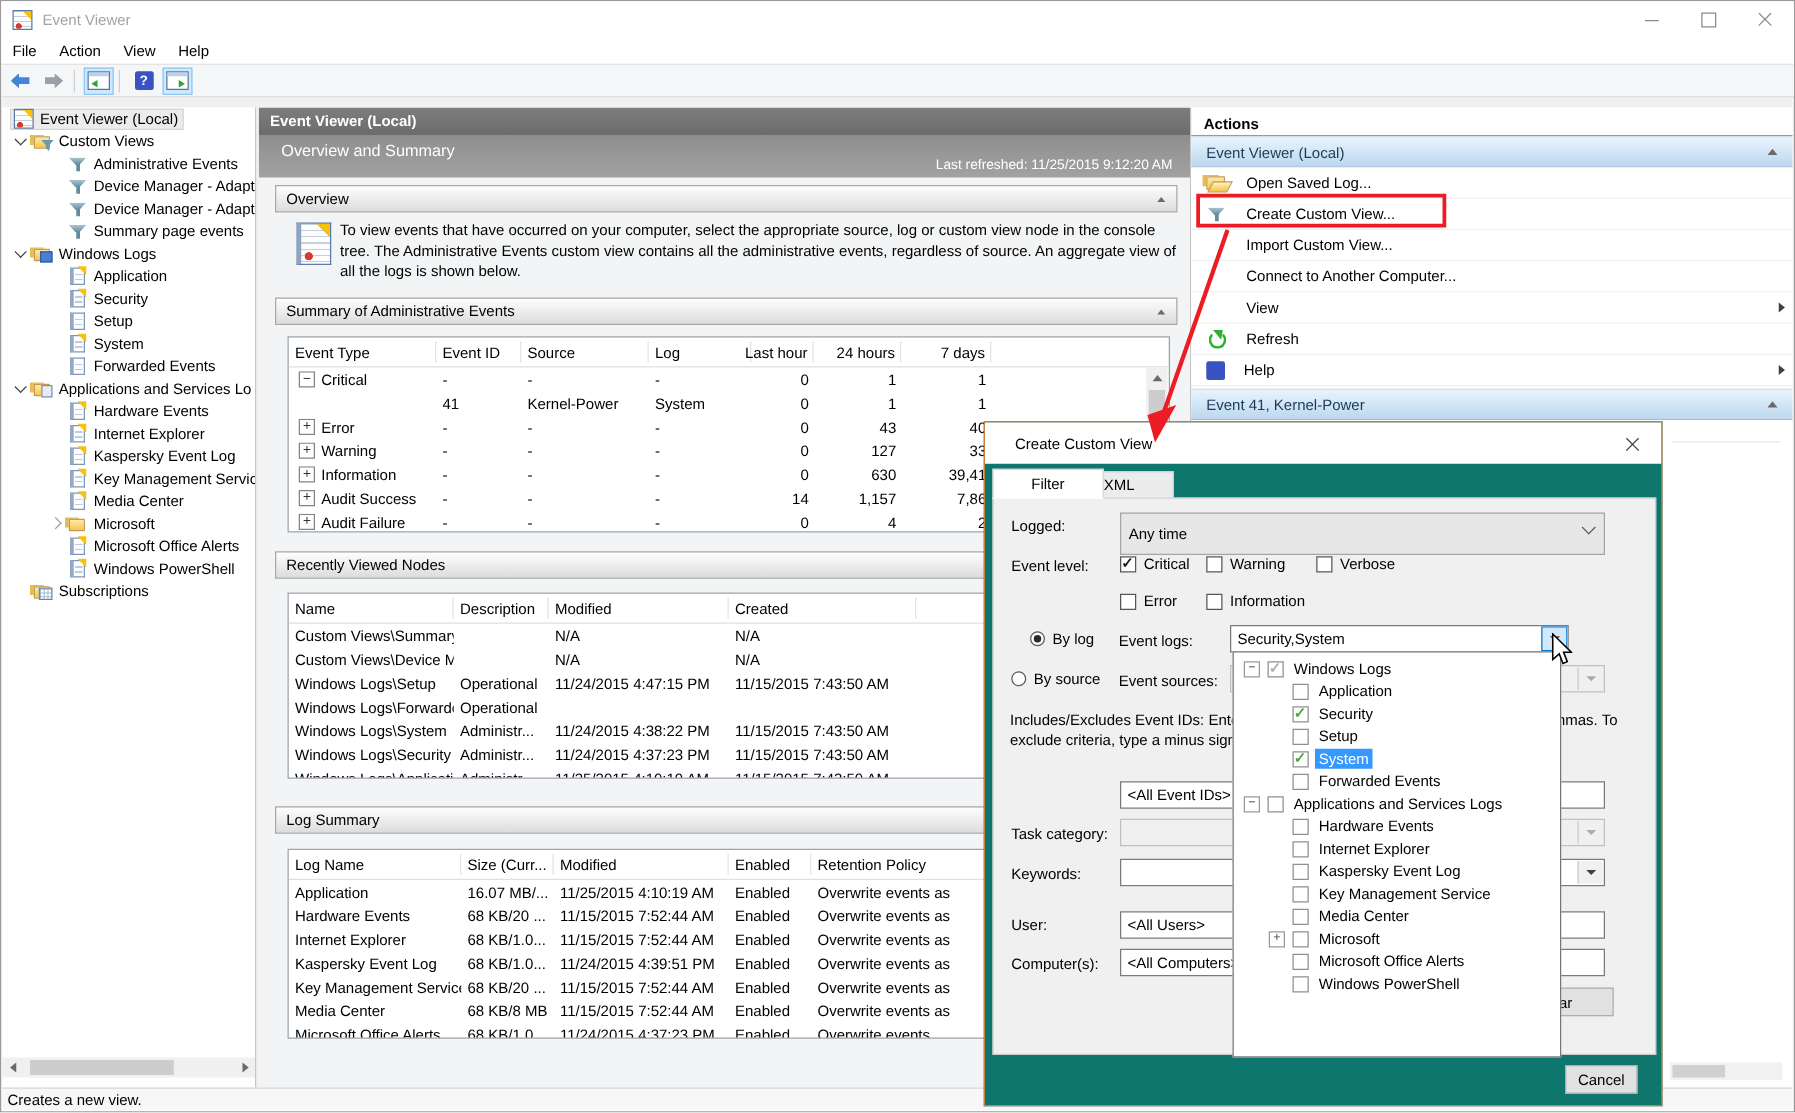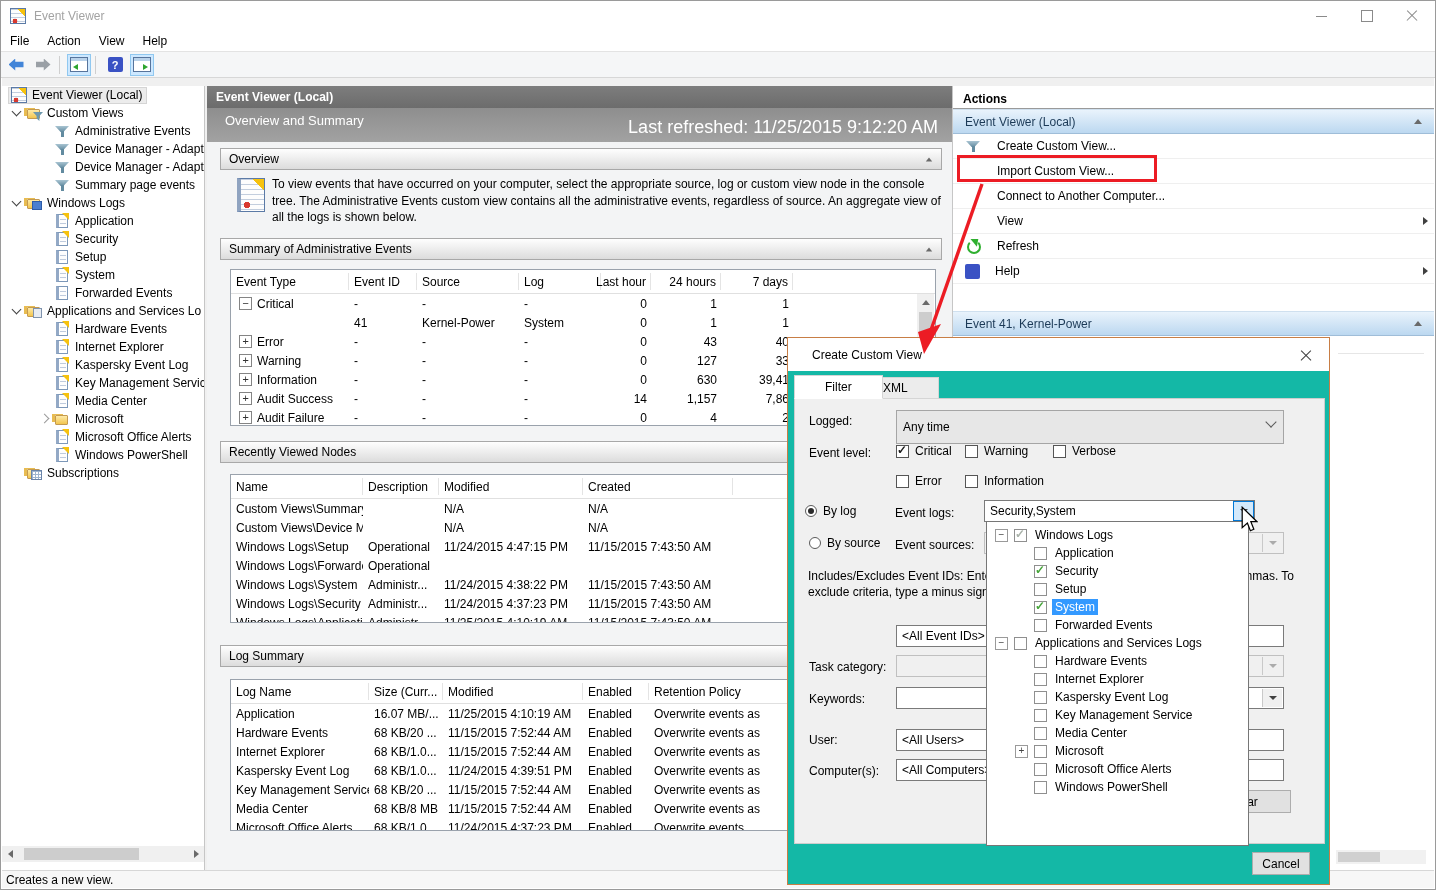--- a/index.html
+++ b/index.html
@@ -72,21 +72,21 @@
   .tri-r{border-left:5px solid #6a6a6a;border-top:4px solid transparent;border-bottom:4px solid transparent;}
   .tri-u{border-bottom:5px solid #6a6a6a;border-left:4px solid transparent;border-right:4px solid transparent;}
   #tree-hthumb{width:115px;height:12px;background:#cdcdcd;margin-left:6px;}
   #tree-hspacer{flex:1;}
   
   #center{position:absolute;left:205px;top:8px;width:745px;bottom:0;background:#f3f4f5;overflow:hidden;}
   #c-darkbar{position:absolute;left:0;top:0;right:0;height:22px;background:linear-gradient(#7d7d7d,#6c6c6c);
              color:#fff;font-weight:bold;display:flex;align-items:center;padding-left:9px;box-sizing:border-box;}
   #c-pagetitle{position:absolute;left:0;top:22px;right:0;height:34px;background:linear-gradient(#8e8e8e,#a2a2a2);color:#fff;}
   #c-pagetitle .big{position:absolute;left:18px;top:5px;font-size:13px;}
-  #c-pagetitle .refresh{position:absolute;right:14px;bottom:4px;font-size:18px;}
+  #c-pagetitle .refresh{position:absolute;right:14px;bottom:4px;font-size:11px;}
   .sechdr{position:absolute;left:13px;width:722px;height:22px;background:linear-gradient(#fefefe,#dcdcdc);
           border:1px solid #a8a8a8;box-sizing:border-box;display:flex;align-items:center;padding:0 8px;}
   .sechdr .sp{flex:1;}
   .tbl{position:absolute;left:23px;width:706px;background:#fff;border:1px solid #9aa2ac;box-sizing:border-box;overflow:hidden;}
   .thead{display:flex;height:23px;align-items:center;border-bottom:1px solid #e0e0e0;}
   .th{border-right:1px solid #e4e4e4;height:17px;display:flex;align-items:center;padding-left:5px;box-sizing:border-box;white-space:nowrap;}
   .trow{display:flex;height:19px;align-items:center;white-space:nowrap;}
   .td{padding-left:5px;box-sizing:border-box;overflow:hidden;flex:none;}
   .num{text-align:right;padding-right:4px;justify-content:flex-end;display:flex;}
   
@@ -118,21 +118,21 @@
   .aitem .lbl{flex:1;}
   .subarr{width:14px;flex:none;margin-right:6px;display:flex;justify-content:flex-end;}
   .subarr.sub::before{content:"";border-left:5px solid #404040;border-top:4px solid transparent;border-bottom:4px solid transparent;}
   .subarr.nosub::before{content:"";}
   #a-line{position:absolute;left:385px;right:10px;top:267px;height:1px;background:#e6e6e6;}
   #a-hscroll{position:absolute;right:8px;bottom:8px;width:90px;height:14px;background:#f1f1f1;}
   #a-hscroll .thumb{width:42px;height:10px;background:#d0d0d0;margin:2px 0 0 2px;}
   
   #status{position:absolute;left:1px;right:1px;bottom:1px;height:18px;background:#f7f7f7;border-top:1px solid #d7d7d7;display:flex;align-items:center;padding-left:4px;box-sizing:border-box;}
   
-  #dlg{position:absolute;left:787px;top:337px;width:543px;height:548px;background:#14b8a6;border:1px solid #c87e45;box-sizing:border-box;z-index:30;}
+  #dlg{position:absolute;left:787px;top:337px;width:543px;height:548px;background:#0f766e;border:1px solid #c87e45;box-sizing:border-box;z-index:30;}
   #dlg-title{position:absolute;left:0;top:0;right:0;height:33px;background:#fff;display:flex;align-items:center;}
   #dlg-title .t{margin-left:24px;}
   #dlg-close{position:absolute;right:8px;top:9px;width:30px;height:18px;display:flex;align-items:center;justify-content:center;}
   #dlg-close .glyph-x::before,#dlg-close .glyph-x::after{background:#404040;height:1.2px;}
   .tab{position:absolute;height:22px;padding:0 30px;display:flex;align-items:center;background:#ececec;border:1px solid #d5d5d5;box-sizing:border-box;}
   #tab-filter{left:6px;top:37px;height:24px;background:#fff;border-bottom-color:#fff;z-index:2;}
   #tab-xml{left:64px;top:39px;z-index:1;}
   #dlg-box{position:absolute;left:6px;top:60px;width:531px;height:446px;border:1px solid #cdcdcd;background:#f0f0f0;box-sizing:border-box;}
   .dlbl{position:absolute;white-space:nowrap;}
   .combo{position:absolute;height:34px;box-sizing:border-box;border:1px solid #a5a5a5;background:#e7e7e7;display:flex;align-items:center;padding-left:6px;}
@@ -638,20 +638,25 @@
 
     <div id="actions">
       <div id="a-title">Actions</div>
       <div class="agroup" style="top:23px;">
         <span>Event Viewer (Local)</span>
           <span class="sp"></span>
           <span class="tri-u"></span>
       </div>
       <div id="a-items">
 
+          <div class="aitem">
+            <span class="aicon ai-open"></span>
+            <span class="lbl">Open Saved Log...</span>
+            <span class="subarr nosub"></span>
+          </div>
 
           <div class="aitem">
             <span class="aicon ai-funnel"></span>
             <span class="lbl">Create Custom View...</span>
             <span class="subarr nosub"></span>
           </div>
 
           <div class="aitem">
             <span class="aicon ai-none"></span>
             <span class="lbl">Import Custom View...</span>
@@ -734,21 +739,21 @@
     <span class="lvlitem" style="width:62px;margin-right:7px;">
         <span class="wcb"></span>
         <span>Error</span>
       </span>
     <span class="lvlitem">
         <span class="wcb"></span>
         <span>Information</span>
       </span>
   </div>
 
-  <div class="lvlrow" style="left:17px;top:166px;">
+  <div class="lvlrow" style="left:36px;top:166px;">
     <span class="rad on"></span>
       <span style="margin-left:6px;">By log</span>
   </div>
   <span class="dlbl" style="left:107px;top:168px;">Event logs:</span>
   <div class="field" style="left:196px;top:162px;width:271px;">
     <span>Security,System</span>
     <span class="ddbtn hl" style="right:0;top:0;bottom:0;"></span>
   </div>
 
   <div class="lvlrow" style="left:21px;top:198px;">

